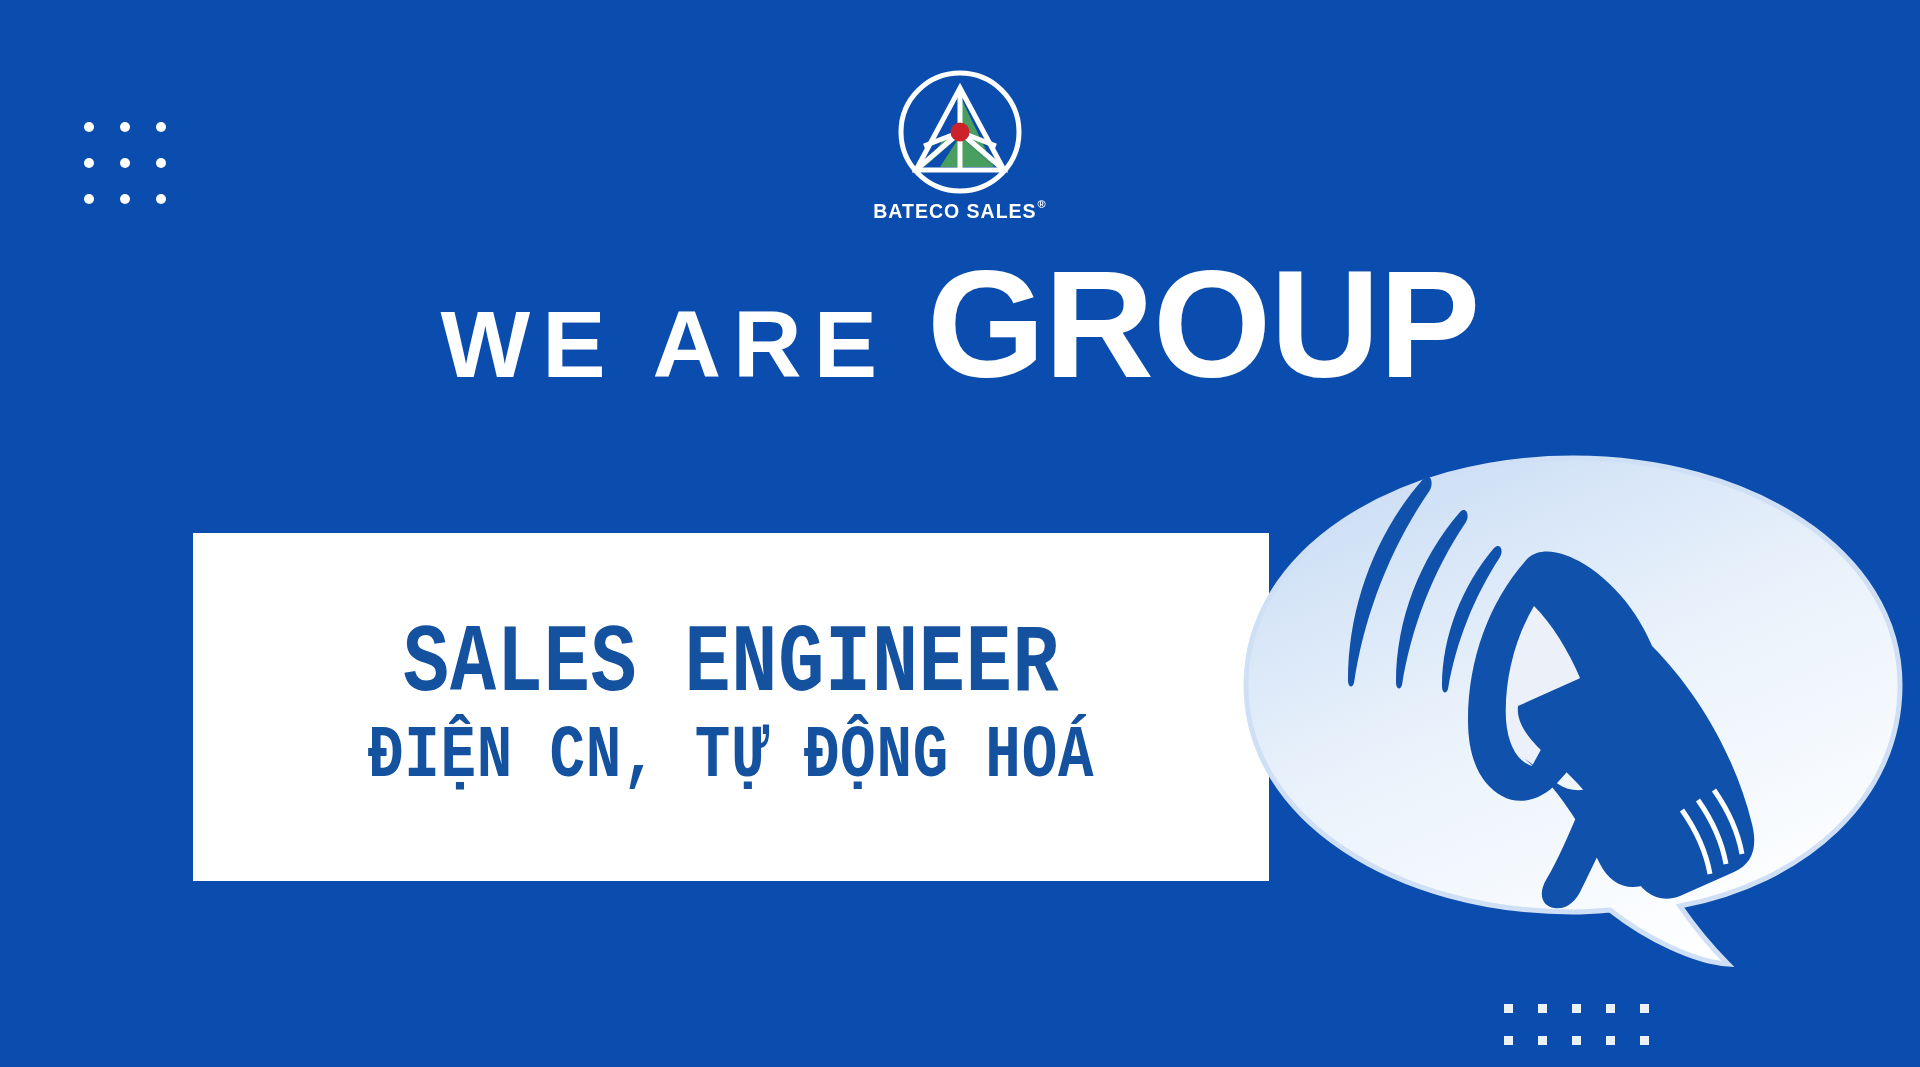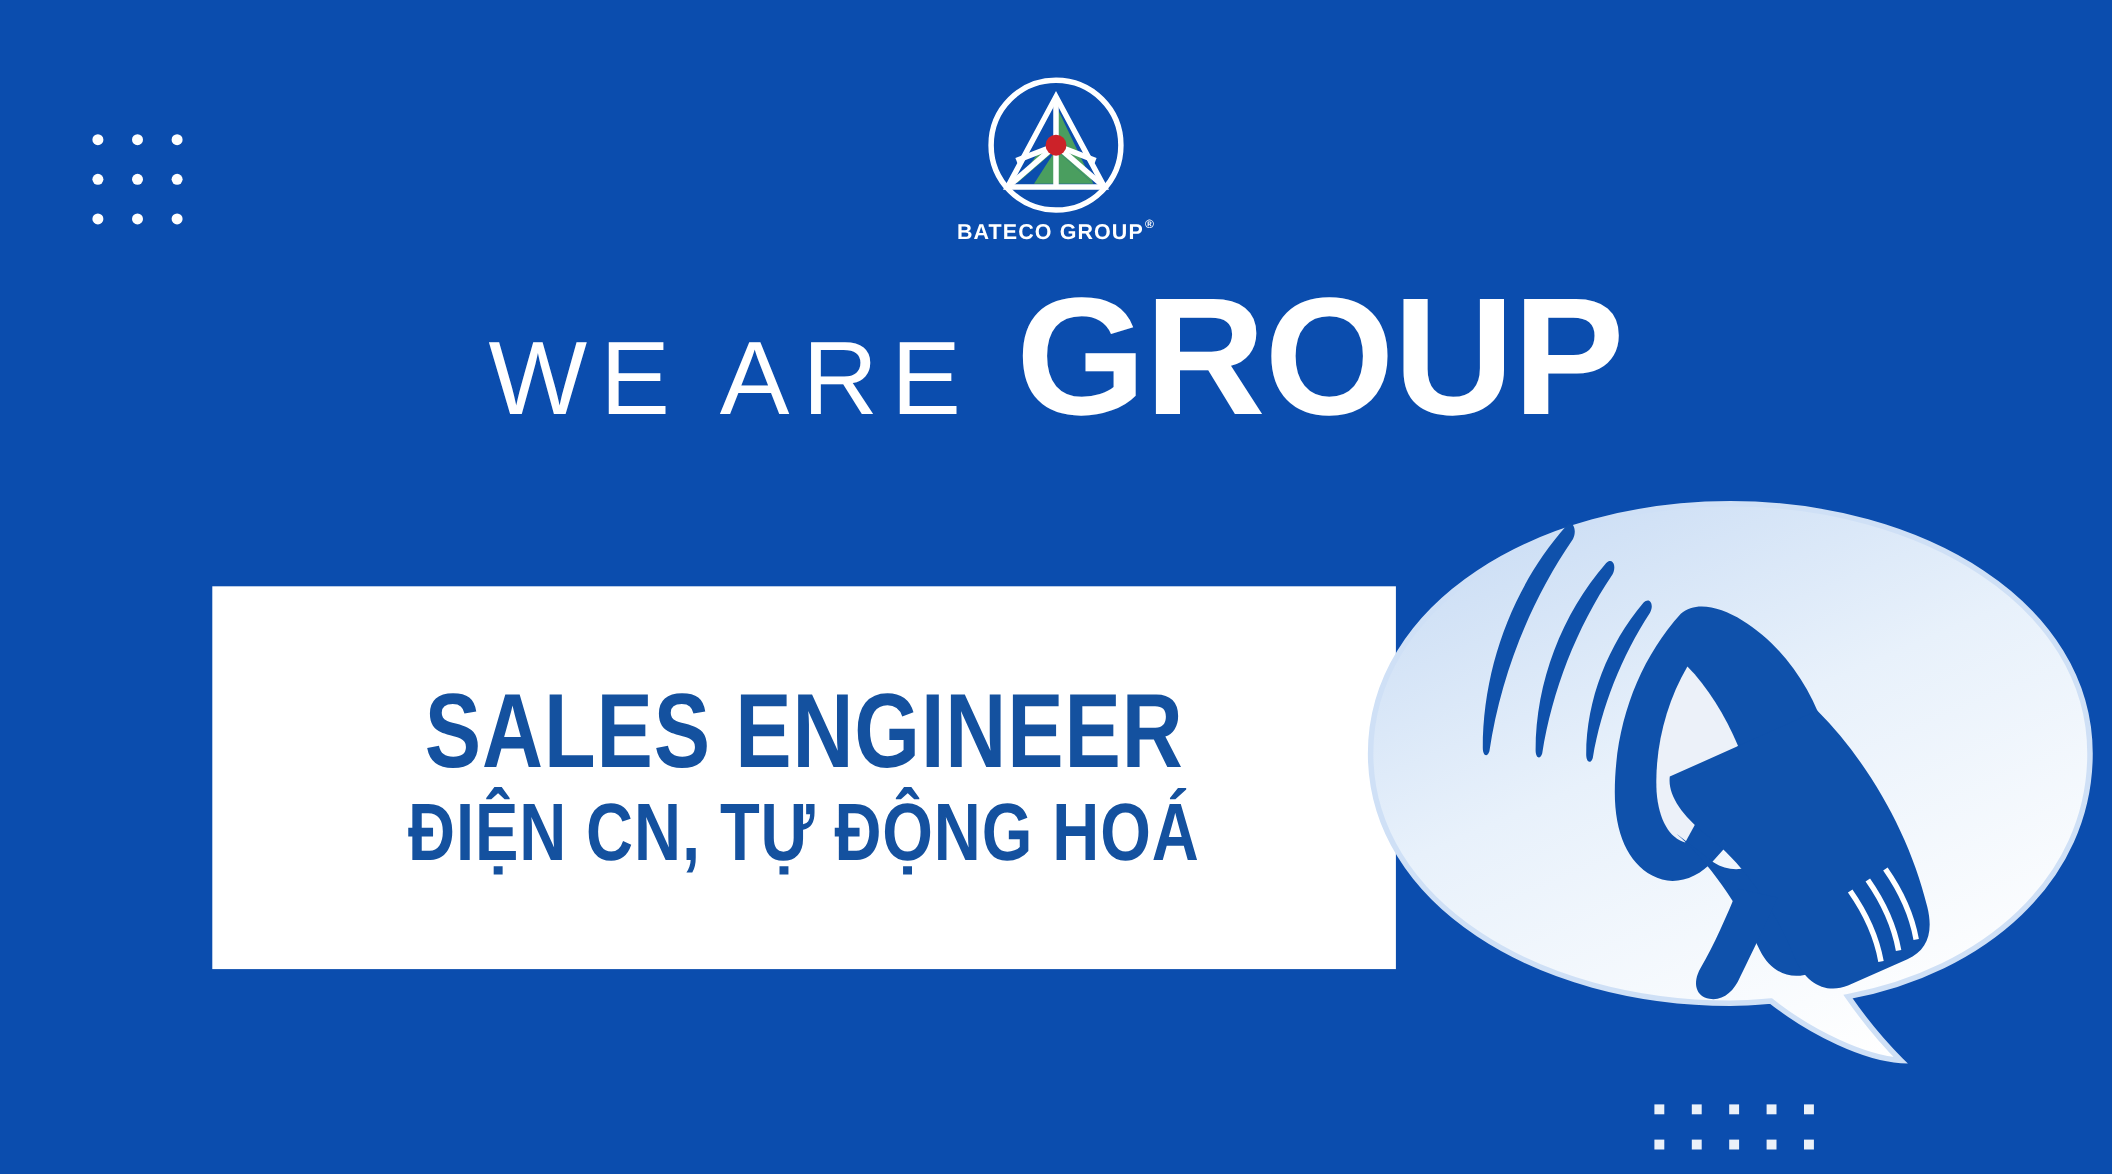--- a/index.html
+++ b/index.html
@@ -86,21 +86,21 @@
     position:absolute;
     left:0; right:0; top:248px;
     display:flex;
     align-items:baseline;
     justify-content:center;
     color:#ffffff;
     white-space:nowrap;
   }
   #headline .we-are {
     font-size:95px;
-    font-weight:normal;
+    font-weight:bold;
     letter-spacing:12px;
     line-height:1;
   }
   #headline .hiring {
     font-size:152px;
     font-weight:bold;
     letter-spacing:-1px;
     line-height:1;
     margin-left:38px;
   }
@@ -109,20 +109,21 @@
   #job-card {
     position:absolute;
     left:193px; top:533px;
     width:1076px; height:348px;
     background:#ffffff;
     display:flex;
     flex-direction:column;
     align-items:center;
     justify-content:center;
     gap:2px;
+    font-family:Liberation Mono, monospace;
   }
   #job-title {
     color:#14519f;
     font-size:96px;
     font-weight:bold;
     letter-spacing:1px;
     line-height:1.02;
     transform:scaleX(0.80);
     transform-origin:center;
     white-space:nowrap;
@@ -177,21 +178,21 @@
 
       <line x1="66" y1="22" x2="66" y2="104" stroke="#ffffff" stroke-width="5"></line>
       <line x1="66" y1="66" x2="110" y2="104" stroke="#ffffff" stroke-width="5"></line>
       <line x1="66" y1="66" x2="22" y2="104" stroke="#ffffff" stroke-width="5"></line>
       <line x1="66" y1="66" x2="30" y2="80" stroke="#ffffff" stroke-width="5"></line>
       <line x1="66" y1="66" x2="102" y2="80" stroke="#ffffff" stroke-width="5"></line>
 
       <circle cx="66" cy="66" r="9.5" fill="#cc2229"></circle>
     </svg>
     <div id="logo-wordmark">
-      <span>BATECO GROUP</span>
+      <span>BATECO SALES</span>
       <span class="reg">®</span>
     </div>
   </div>
 
   <div id="headline">
     <span class="we-are">WE ARE</span>
     <span class="hiring">GROUP</span>
   </div>
 
   <div id="job-card">

